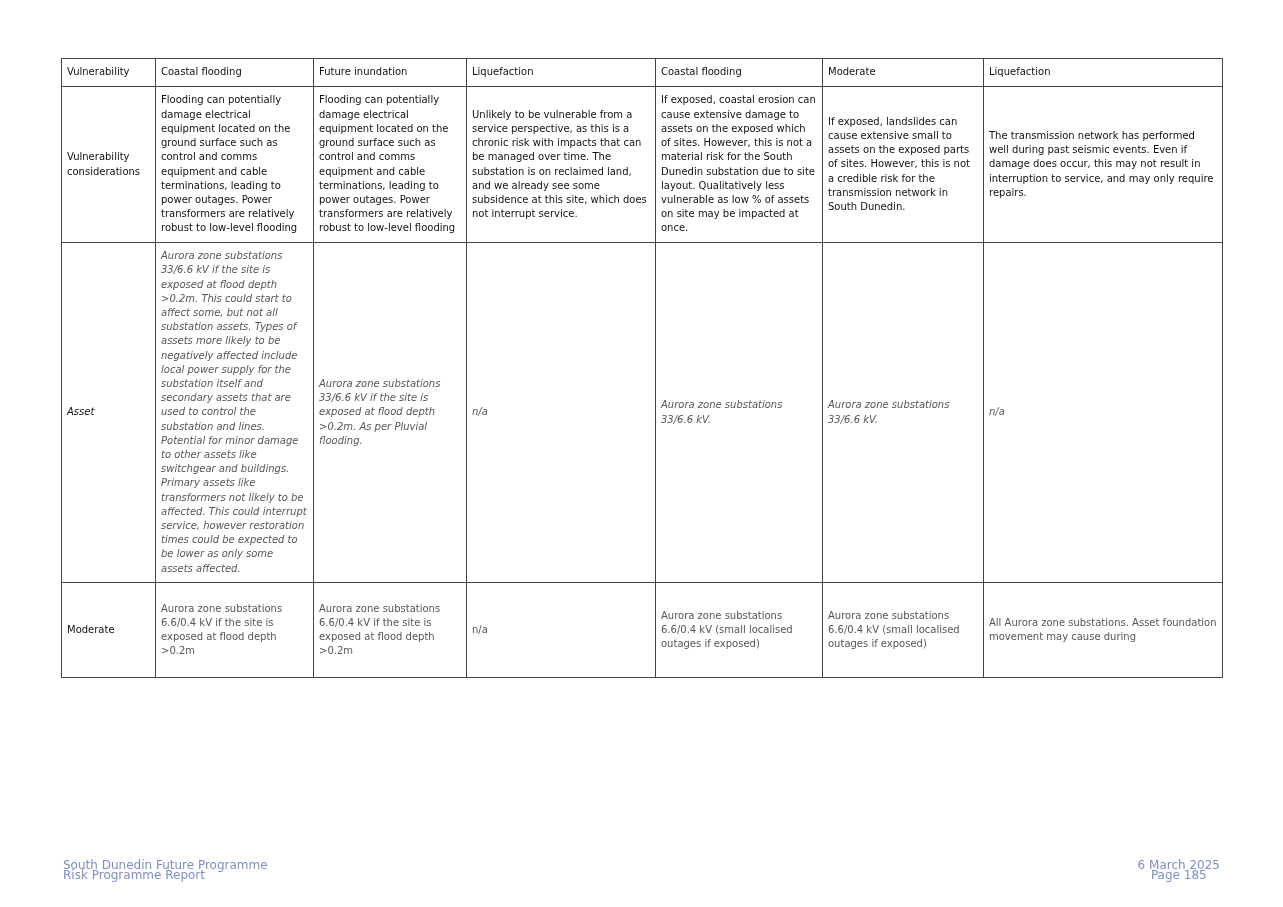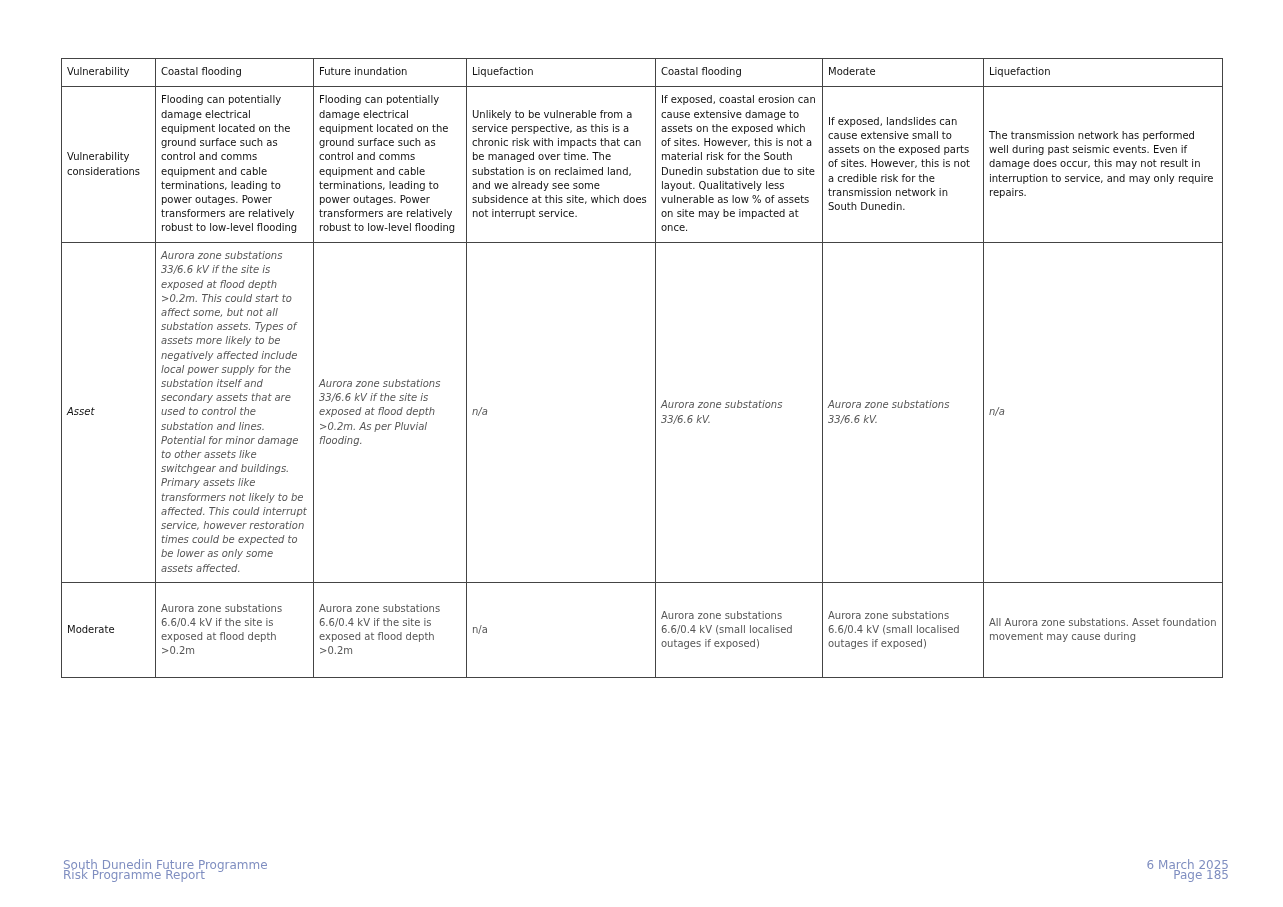--- a/index.html
+++ b/index.html
@@ -12,21 +12,21 @@
              font-size: 10px; line-height: 14.2px; }
   table.vt th { height: 27px; color: #111; }
   tr.considerations td { height: 155px; color: #111; }
   tr.row-extreme td { height: 103px; }
   tr.row-high td { height: 339px; font-style: italic; }
   tr.row-moderate td { height: 94px; }
   td.rowlabel { color: #111; }
   td.val { color: #555; font-weight: 300; }
   .footer { position: absolute; top: 861px; font-size: 12px; line-height: 9.5px; color: #7f8ec0; }
   .footer.left { left: 63px; }
-  .footer.right { right: 54px; text-align: right; }
+  .footer.right { right: 63px; text-align: center; }
 </style>
 </head>
 <body>
 
 <table class="vt">
   <colgroup>
     <col style="width:94px">
       <col style="width:158px">
       <col style="width:153px">
     <col style="width:189px">

